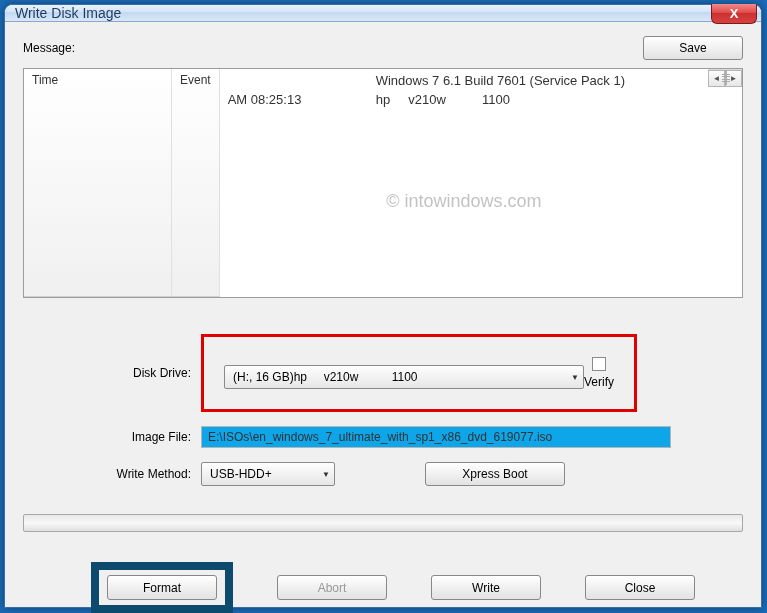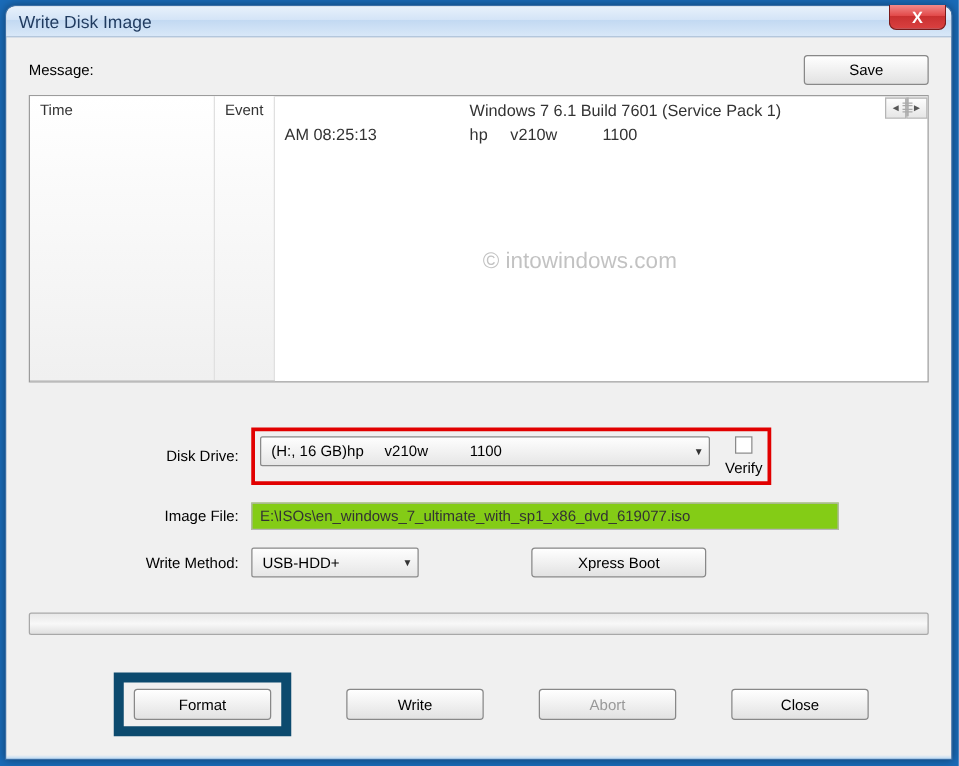--- a/index.html
+++ b/index.html
@@ -167,24 +167,24 @@
     align-items: center;
   }
   .form-label {
     width: 174px;
     text-align: right;
     padding-right: 10px;
     color: #000;
   }
   .hilite {
     border: 3px solid #e10000;
-    padding: 4px;
-    display: flex;
-    align-items: flex-start;
-    gap: 12px;
+    padding: 20px;
+    display: flex;
+    align-items: flex-end;
+    gap: 0;
   }
   .combo {
     display: flex;
     align-items: center;
     background: linear-gradient(to bottom, #fefefe, #e6e6e6);
     border: 1px solid #8a8a8a;
     border-radius: 2px;
     height: 24px;
     padding: 0 4px 0 8px;
     cursor: pointer;
@@ -194,21 +194,21 @@
   .combo-narrow { width: 134px; }
   .checkbox-wrap {
     display: flex; align-items: center; gap: 4px; flex-direction: column;
   }
   .checkbox-box {
     width: 14px; height: 14px;
     background: #fff;
     border: 1px solid #8a8a8a;
   }
   .input {
-    background: #84cc16;
+    background: #0ea5e9;
     border: 1px solid #b5b5b5;
     height: 22px;
     padding: 0 6px;
     width: 470px;
     color: #333;
     display: flex;
     align-items: center;
   }
   .progress {
     margin-top: 20px;
@@ -332,20 +332,20 @@
       </div>
 
     </div>
 
     <div class="progress"></div>
 
     <div class="button-row">
       <span class="hilite-btn">
         <button class="btn btn-main">Format</button>
       </span>
+      <button class="btn btn-main" disabled="">Abort</button>
       <button class="btn btn-main">Write</button>
-      <button class="btn btn-main" disabled="">Abort</button>
       <button class="btn btn-main">Close</button>
     </div>
 
     <div class="legal-glow"></div>
   </div>
 </div>
 
 </body></html>

